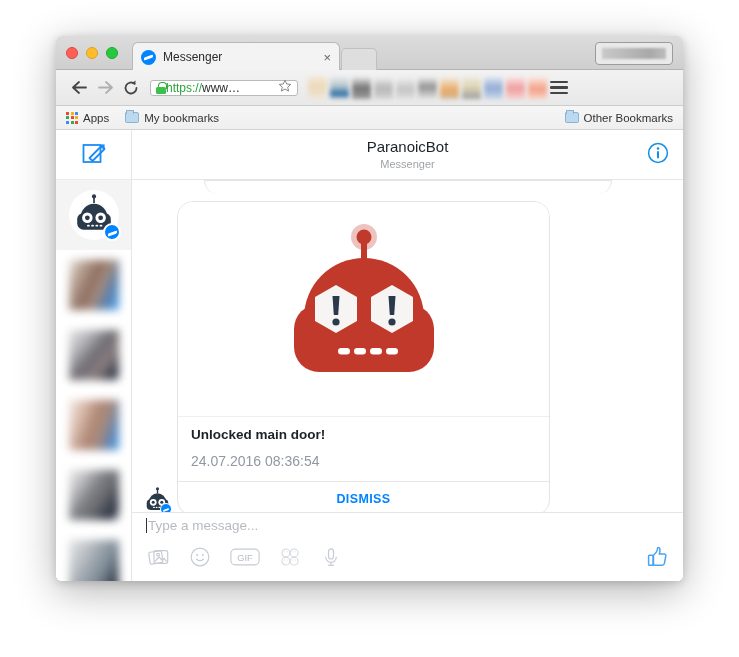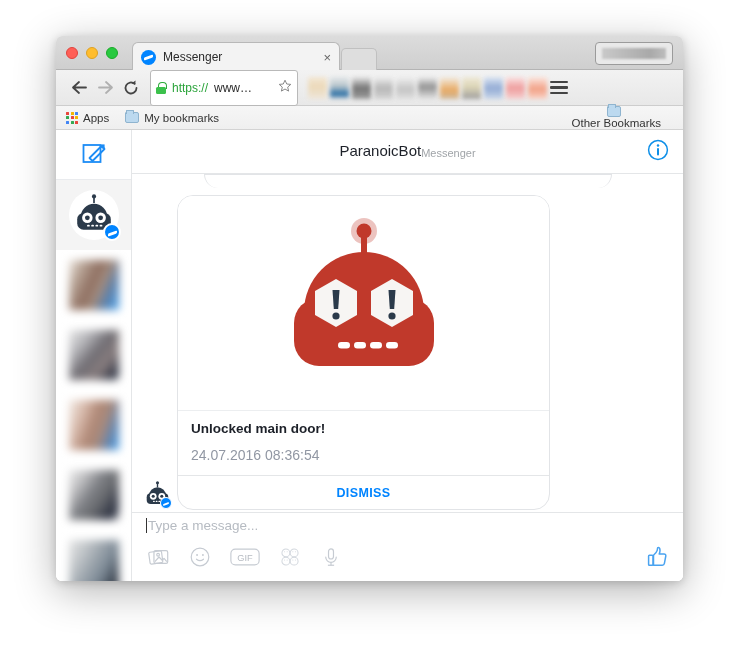--- a/index.html
+++ b/index.html
@@ -130,29 +130,29 @@
     width: 26px; height: 26px;
     display: flex; align-items: center; justify-content: center;
     color: #454545;
     flex: 0 0 auto;
   }
   .nav-btn.disabled { color: #b0b0b0; }
 
   .omnibox {
     flex: 0 0 auto;
     width: 148px;
-    height: 36px;
+    height: 16px;
     margin-left: 6px;
     background: #ffffff;
     border: 1px solid #b9b9b9;
     border-radius: 3px;
     display: flex;
     align-items: center;
     padding: 0 5px;
-    gap: 6px;
+    gap: 0;
   }
   .lock {
     width: 10px; height: 12px;
     position: relative;
     flex: 0 0 auto;
   }
   .lock::before {
     content: "";
     position: absolute;
     left: 1.5px; top: 0;
@@ -226,21 +226,21 @@
   }
   .folder::before {
     content:"";
     position:absolute; left:0; top:-3px;
     width:6px; height:3px;
     background:#bcd9ef;
     border:1px solid #8fb4cf;
     border-bottom:none;
     border-radius:1px 1px 0 0;
   }
-  .bm-right { margin-left: auto; display: flex; align-items: center; margin-right: 12px; flex-direction: column; }
+  .bm-right { margin-left: auto; display: flex; align-items: center; margin-right: 0; }
 
   
   .app {
     position: relative;
     height: calc(100% - 94px);
     display: flex;
     background: #ffffff;
   }
 
   .sidebar {
@@ -304,25 +304,25 @@
   
   .convo {
     flex: 1 1 auto;
     display: flex;
     flex-direction: column;
     min-width: 0;
     background: #ffffff;
   }
   .convo-header {
     position: relative;
-    height: 44px;
+    height: 50px;
     flex: 0 0 auto;
     border-bottom: 1px solid #e4e6e8;
     display: flex;
-    flex-direction: row;
+    flex-direction: column;
     align-items: center;
     justify-content: center;
   }
   .convo-title { font-size: 15px; color: #1d2129; font-weight: 400; line-height: 1.1; }
   .convo-sub   { font-size: 11px; color: #a0a4a8; margin-top: 2px; }
   .info-icon {
     position: absolute;
     right: 14px; top: 50%;
     transform: translateY(-50%);
   }

